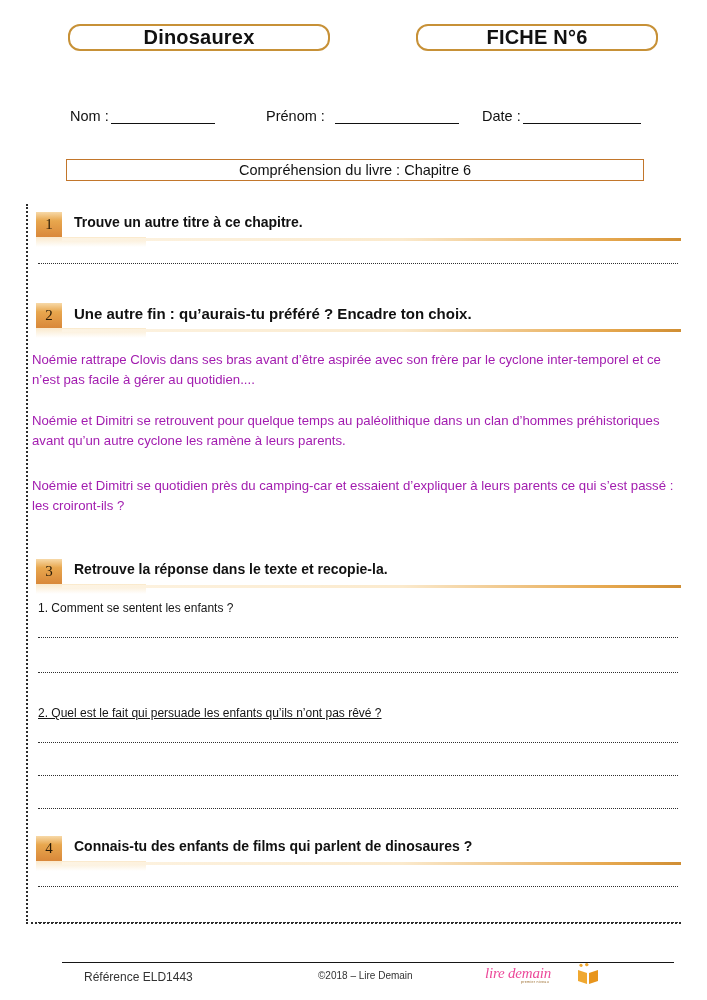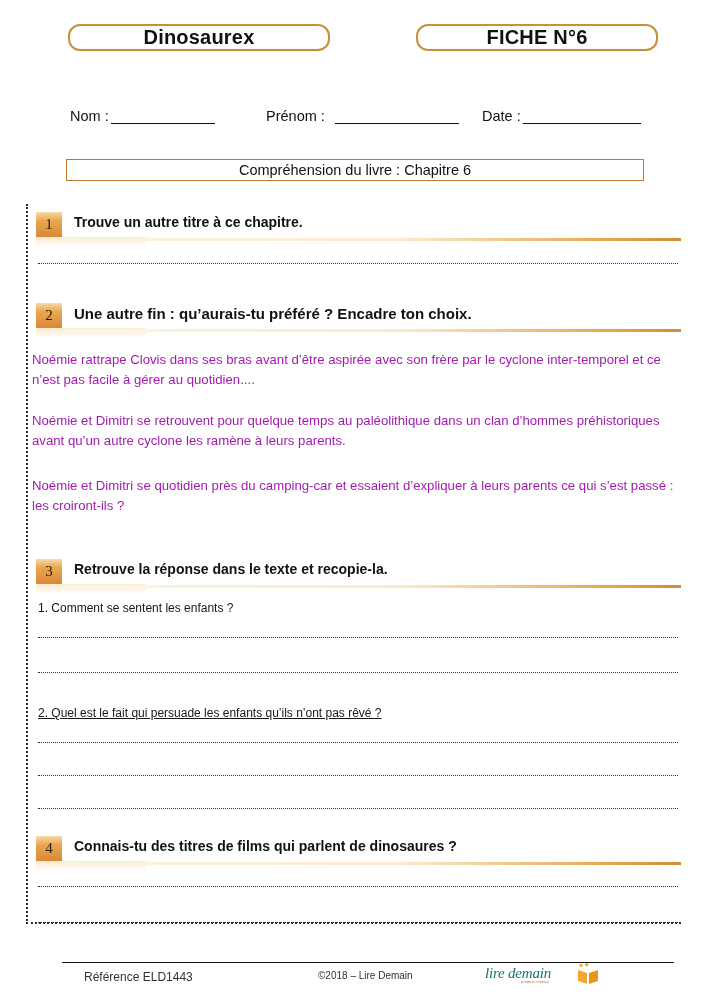--- a/index.html
+++ b/index.html
@@ -235,21 +235,21 @@
     width: 120px;
     height: 30px;
   }
   .logo .brand {
     position: absolute;
     left: 0;
     top: 2px;
     font-family: "Liberation Serif", serif;
     font-style: italic;
     font-size: 15px;
-    color: #0f766e;
+    color: #ec4899;
     letter-spacing: -0.2px;
   }
   .logo .tagline {
     position: absolute;
     left: 36px;
     top: 17px;
     font-size: 3.6px;
     color: #9a6a2a;
     letter-spacing: 0.3px;
     white-space: nowrap;
@@ -336,21 +336,21 @@
 
   <div class="qline" style="top:706px;text-decoration:underline;">2. Quel est le fait qui persuade les enfants qu’ils n’ont pas rêvé ?</div>
   <div class="dots" style="top:742px;"></div>
   <div class="dots" style="top:775px;"></div>
   <div class="dots" style="top:808px;"></div>
 
   <div class="exercise" style="top:836px;">
     <div class="ex-head">
       <div class="ex-glow"></div>
       <div class="ex-badge">4</div>
-      <div class="ex-title">Connais-tu des titres de films qui parlent de dinosaures ?</div>
+      <div class="ex-title">Connais-tu des enfants de films qui parlent de dinosaures ?</div>
       <div class="ex-underline"></div>
     </div>
   </div>
   <div class="dots" style="top:886px;"></div>
   <div class="dots" style="top:922px;"></div>
 
   <div class="footer-rule"></div>
   <div class="footer">
     <span class="ref">Référence ELD1443</span>
     <span class="copy">©2018 – Lire Demain</span>

